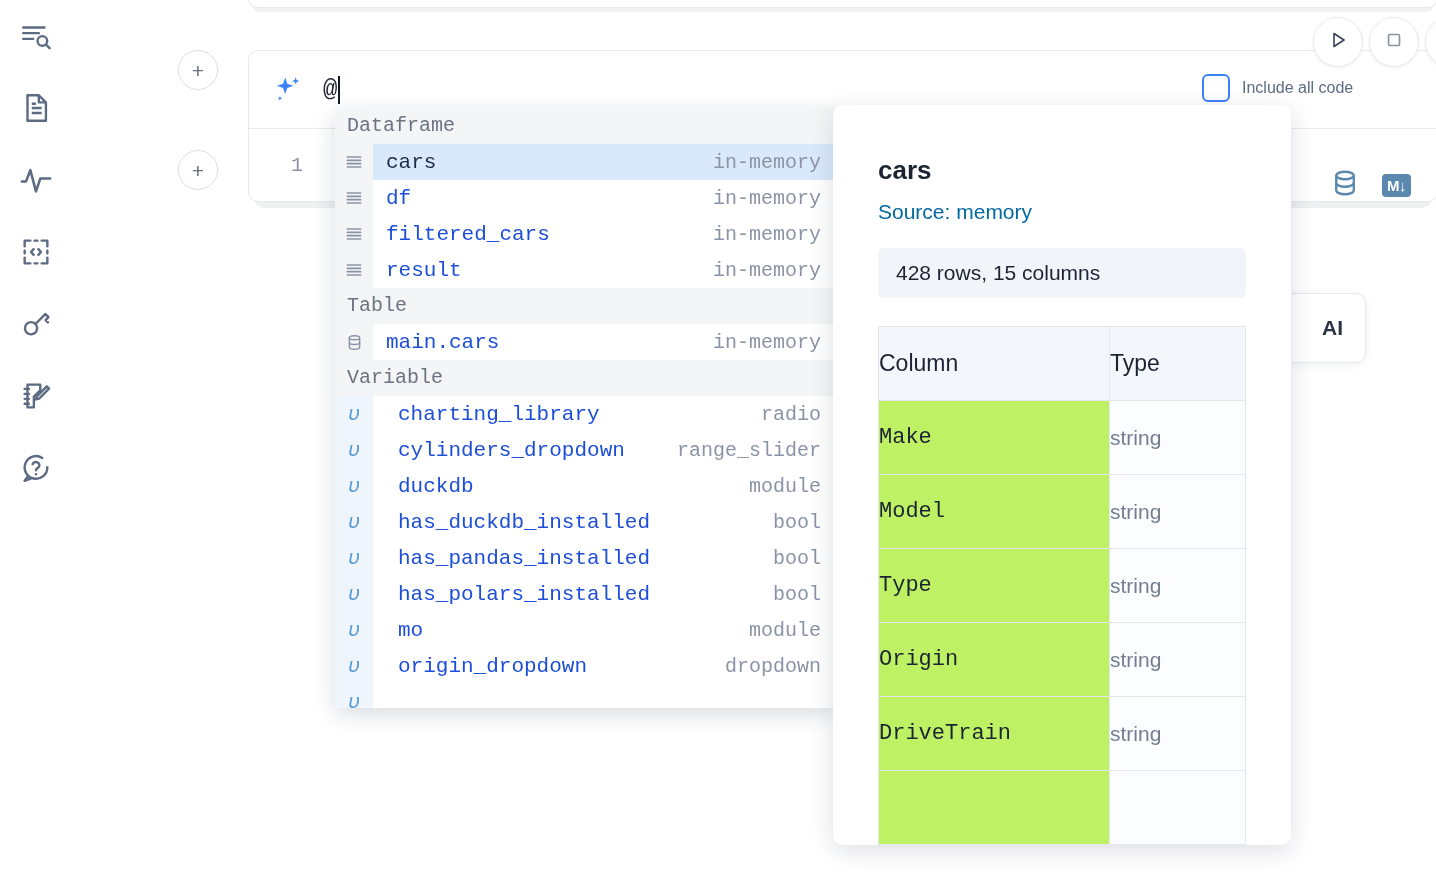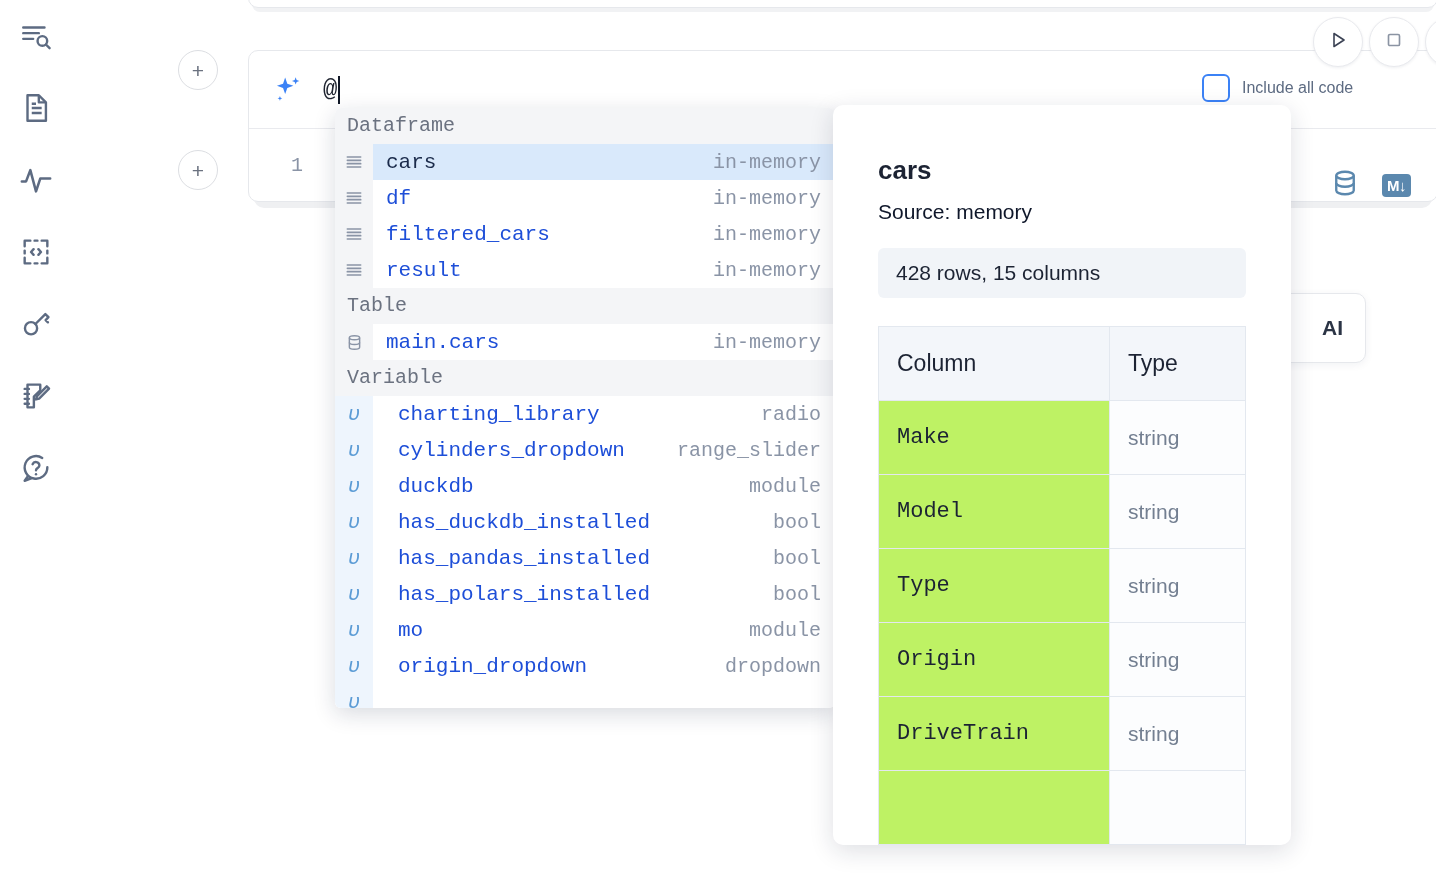--- a/index.html
+++ b/index.html
@@ -137,29 +137,29 @@
   .ac-item.var .nm { margin-left: 25px; }
 
   
   .pv {
     position: absolute; left: 833px; top: 105px; width: 458px; height: 740px;
     background: #fff; border-radius: 10px;
     box-shadow: 0 6px 24px rgba(20,30,60,.14);
     overflow: hidden; padding: 0 45px;
   }
   .pv-title { margin-top: 50px; font-size: 26px; font-weight: bold; color: #1c2333; }
-  .pv-source { margin-top: 14px; font-size: 21px; color: #0f172a; }
+  .pv-source { margin-top: 14px; font-size: 21px; color: #0369a1; }
   .pv-stats {
     margin-top: 24px; background: #f1f4f8; border-radius: 6px;
     height: 50px; line-height: 50px; padding-left: 18px;
     font-size: 21px; color: #1c2333;
   }
   .pv-table { margin-top: 28px; width: 368px; border-collapse: collapse; }
   .pv-table th, .pv-table td {
-    border: 1px solid #e3e8ef; height: 74px; text-align: left; padding-left: 18px;
+    border: 1px solid #e3e8ef; height: 74px; text-align: left; 
     font-weight: normal;
   }
   .pv-table th { background: #f3f6fa; font-size: 23px; color: #1c2333; }
   .pv-table td.col {
     font-family: "Liberation Mono", monospace; font-size: 22px; color: #1c2333;
     background: #bef264;
   }
   .pv-table td.typ { font-size: 21px; color: #737f91; background: #fcfdfe; }
   .pv-table th:nth-child(2), .pv-table td:nth-child(2) { width: 136px; }
 </style>

